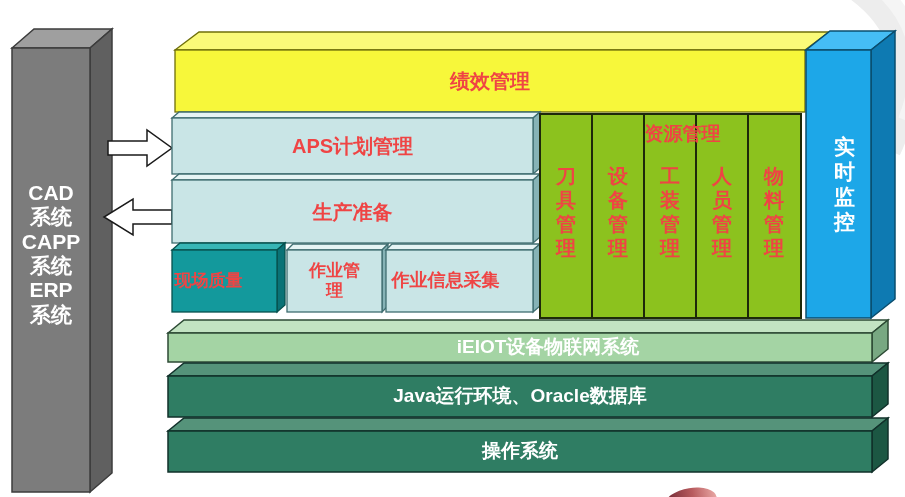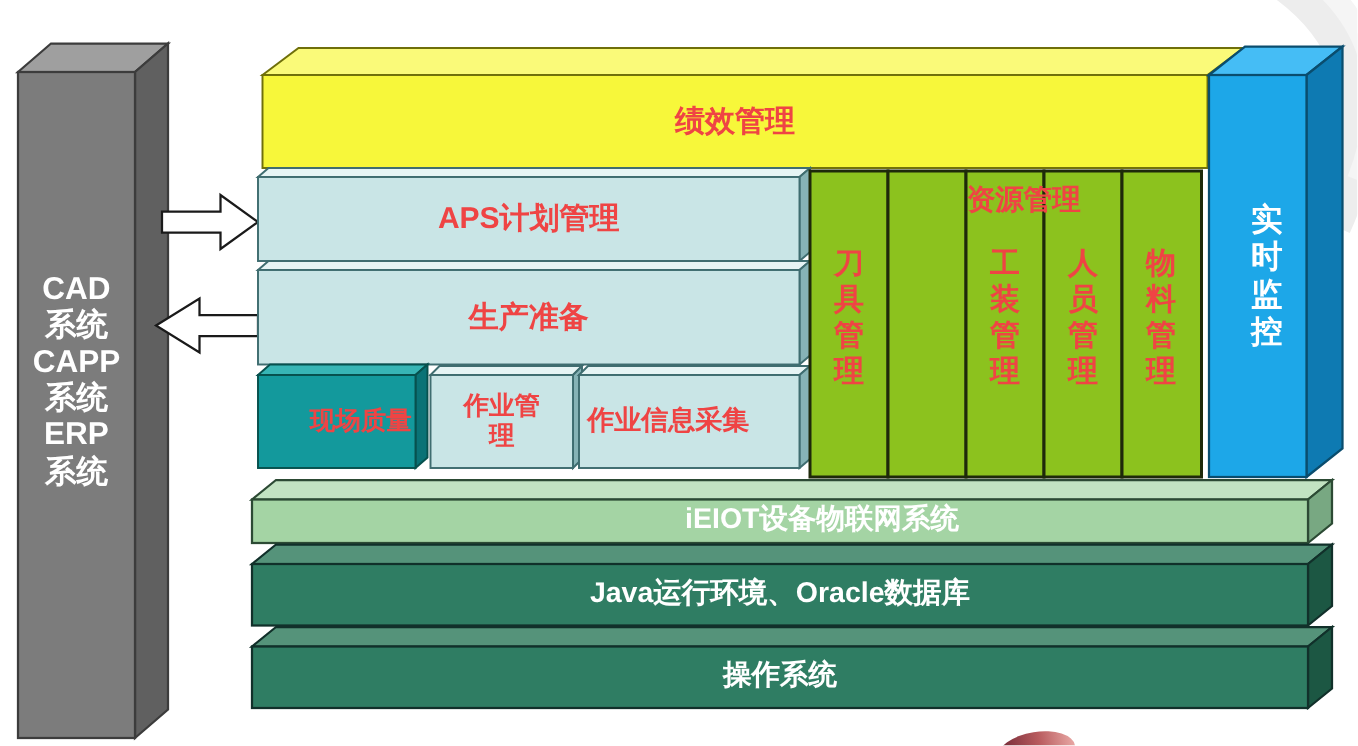--- a/index.html
+++ b/index.html
@@ -126,32 +126,35 @@
 系统
 ERP
 系统</div>
 
   <div class="label" style="left:175px;top:50px;width:630px;height:62px;font-size:20px;">绩效管理</div>
 
   <div class="label" style="left:172px;top:118px;width:361px;height:56px;font-size:20px;">APS计划管理</div>
 
   <div class="label" style="left:172px;top:180px;width:361px;height:63px;font-size:20px;">生产准备</div>
 
-  <div class="label" style="left:188px;top:250px;width:105px;height:62px;font-size:17px;">现场质量</div>
+  <div class="label" style="left:156px;top:250px;width:105px;height:62px;font-size:17px;">现场质量</div>
 
   <div class="label" style="left:287px;top:250px;width:95px;height:62px;font-size:17px;">
     <span class="vtext" style="width:56px;">作业管理</span>
   </div>
 
   <div class="label" style="left:386px;top:250px;width:119px;height:62px;font-size:18px;">作业信息采集</div>
 
   <div class="label" style="left:600px;top:121px;width:165px;height:26px;font-size:19px;">资源管理</div>
 
   <div class="label" style="left:553px;top:162px;width:26px;height:100px;font-size:20px;">
     <span class="vtext" style="width:22px;">刀具管理</span>
+  </div>
+  <div class="label" style="left:605px;top:162px;width:26px;height:100px;font-size:20px;">
+    <span class="vtext" style="width:22px;">设备管理</span>
   </div>
   <div class="label" style="left:657px;top:162px;width:26px;height:100px;font-size:20px;">
     <span class="vtext" style="width:22px;">工装管理</span>
   </div>
   <div class="label" style="left:709px;top:162px;width:26px;height:100px;font-size:20px;">
     <span class="vtext" style="width:22px;">人员管理</span>
   </div>
   <div class="label" style="left:761px;top:162px;width:26px;height:100px;font-size:20px;">
     <span class="vtext" style="width:22px;">物料管理</span>
   </div>

